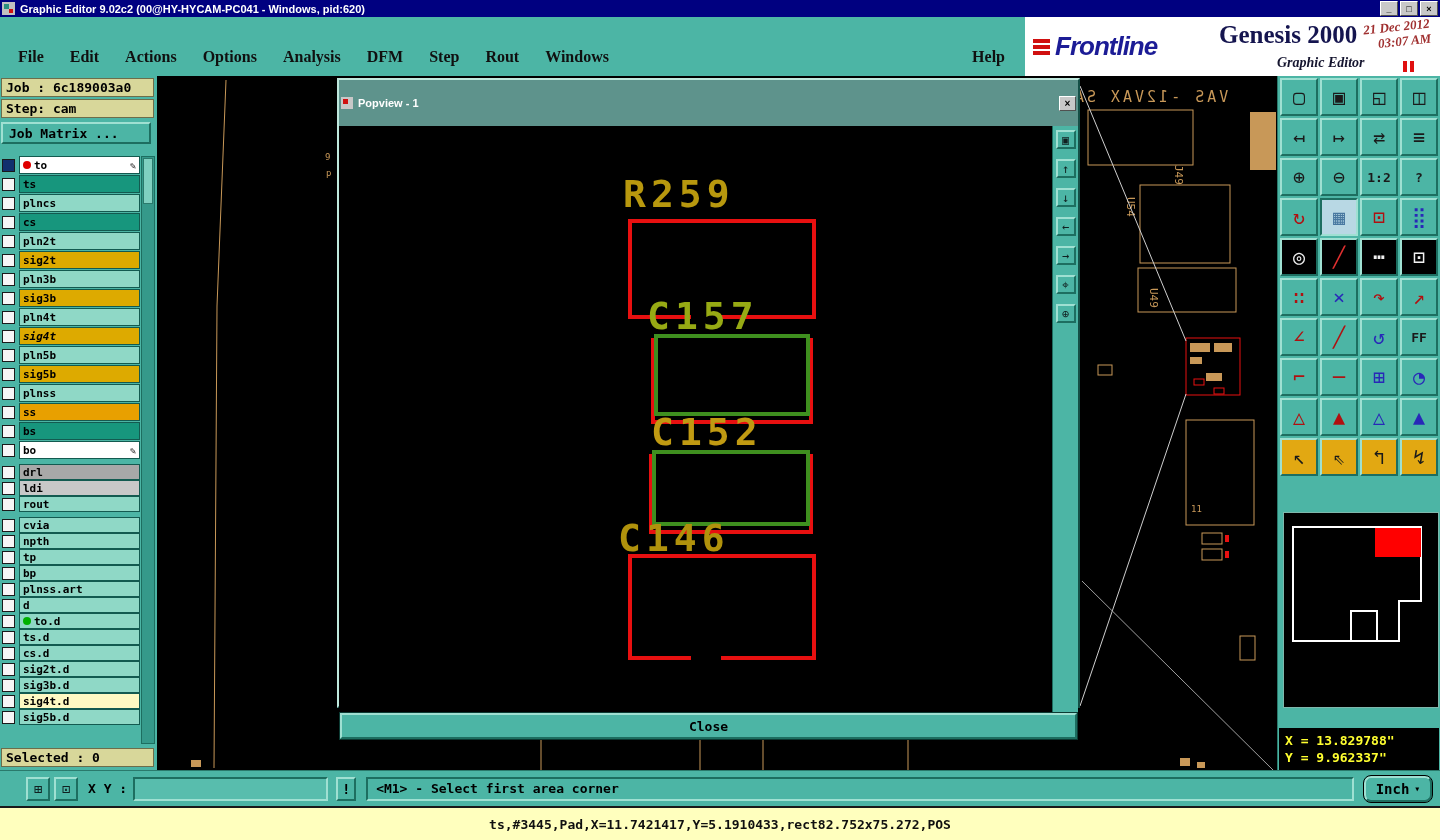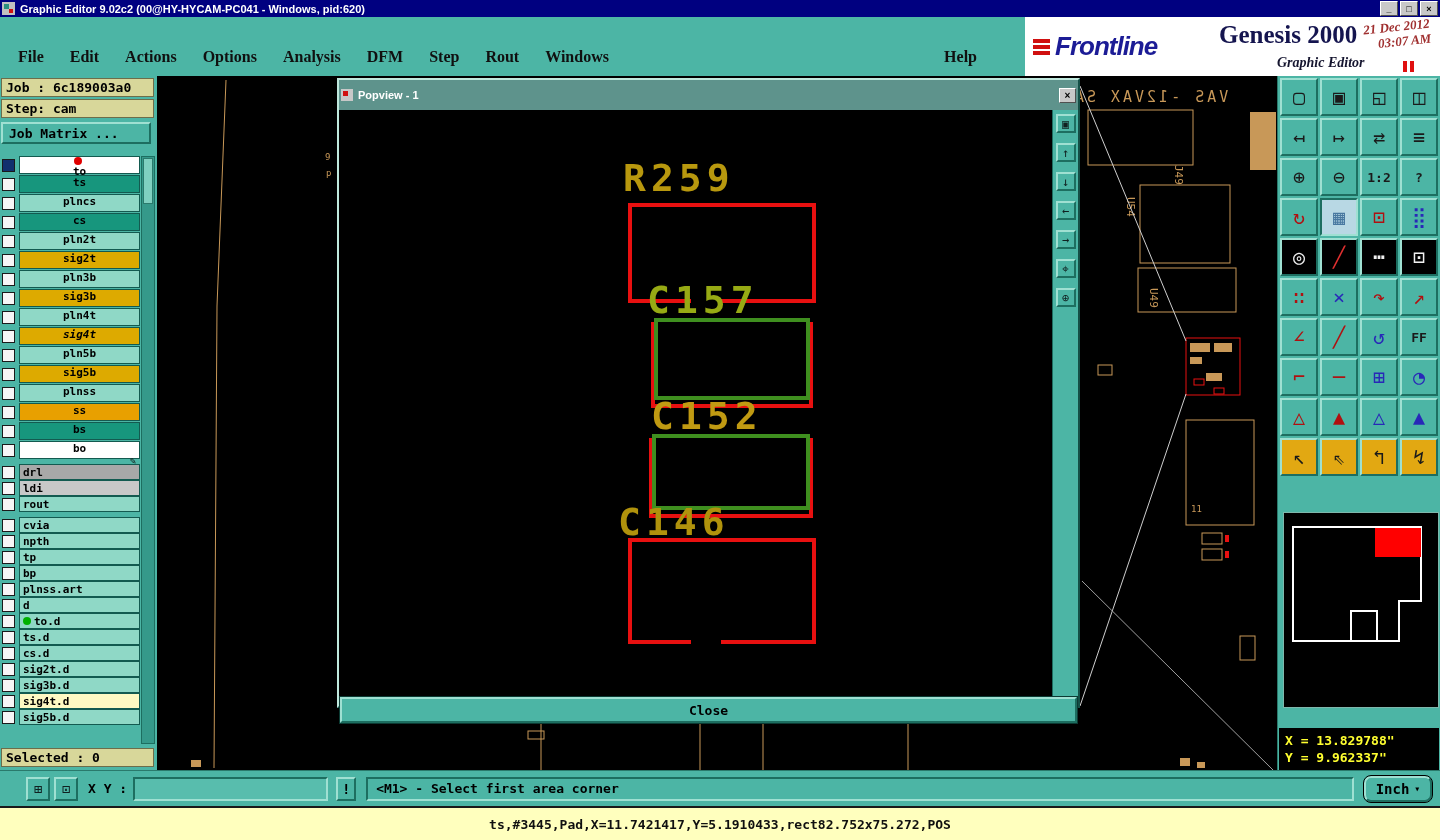--- a/index.html
+++ b/index.html
@@ -17,21 +17,21 @@
   .tb-title{margin-left:5px;font:bold 11px "Liberation Sans",sans-serif;white-space:nowrap;}
   .tb-btns{margin-left:auto;margin-right:2px;display:flex;gap:2px;}
   .tb-btn{width:16px;height:13px;background:#c8c8c8;border:1px solid;border-color:#ffffff #505050 #505050 #ffffff;
           color:#000;font:bold 9px "Liberation Sans",sans-serif;display:flex;align-items:center;justify-content:center;}
 
   
   #menubar{position:absolute;left:0;top:17px;width:1025px;height:59px;display:flex;align-items:flex-end;
            padding:0 0 10px 18px;box-sizing:border-box;gap:26px;
            font:bold 16px "Liberation Serif",serif;color:#101010;}
   .menu-item{white-space:nowrap;}
-  #menu-help{margin-left:auto;margin-right:48px;}
+  #menu-help{margin-left:auto;margin-right:20px;}
   #brand{position:absolute;left:1025px;top:17px;width:415px;height:59px;background:#ffffff;}
   .fl-logo{position:absolute;left:8px;top:14px;display:flex;align-items:center;}
   .fl-bars{display:inline-flex;flex-direction:column;gap:2px;margin-right:5px;}
   .fl-bars i{width:17px;height:4px;background:#d01010;}
   .fl-text{font:bold italic 26px "Liberation Sans",sans-serif;color:#1c1c96;letter-spacing:-1px;}
   .g2k{position:absolute;left:194px;top:4px;font:bold 25px "Liberation Serif",serif;color:#15154f;}
   .g2k-sub{position:absolute;left:252px;top:38px;font:bold italic 14px "Liberation Serif",serif;color:#15152f;}
   .brand-date{position:absolute;right:10px;top:2px;text-align:right;color:#a03030;
               font:bold italic 13px "Liberation Serif",serif;line-height:15px;transform:rotate(-6deg);}
   .pause-icon{position:absolute;right:26px;top:44px;display:flex;gap:3px;}
@@ -47,35 +47,35 @@
               background:#4cb5a5;display:flex;align-items:center;padding-left:6px;
               font:bold 13px "DejaVu Sans Mono",monospace;color:#000;}
   #layer-list{position:absolute;left:2px;top:80px;width:138px;}
   .layer-group{margin-bottom:5px;}
   .layer-row{display:flex;align-items:center;height:16px;}
   .layer-group.tall .layer-row{height:18px;margin-bottom:1px;}
   .layer-check{width:11px;height:11px;background:#f6f6f6;border:1px solid #1a1a1a;flex:none;margin-right:4px;}
   .layer-check.checked{background:#11306e;}
   .layer-bar{flex:1;height:14px;display:flex;align-items:center;padding:0 3px;border:1px solid #135a50;
              font:bold 11px "DejaVu Sans Mono",monospace;color:#000;position:relative;}
-  .layer-group.tall .layer-bar{height:16px;flex-direction:column;}
+  .layer-group.tall .layer-bar{height:16px;}
   .layer-dot{width:8px;height:8px;border-radius:50%;margin-right:3px;flex:none;}
   .layer-pen{margin-left:auto;font-size:10px;color:#101010;}
   .side-scroll{position:absolute;left:141px;top:80px;width:12px;height:586px;background:#35998a;border:1px solid #1d6e60;}
   .side-scroll .thumb{position:absolute;left:1px;top:1px;width:8px;height:44px;background:#7fd0c0;border:1px solid #2a7a6c;}
   #selected-field{top:672px;}
 
   
   #canvas{position:absolute;left:157px;top:76px;width:1120px;height:694px;background:#000;overflow:hidden;}
   #pcb-art{position:absolute;left:0;top:0;}
 
   
   #popview{position:absolute;left:180px;top:2px;width:743px;height:630px;box-sizing:border-box;background:#4cb5a5;
            border:2px solid;border-color:#bfe8dd #144f46 #144f46 #bfe8dd;z-index:5;}
-  .pv-title{height:18px;background:#5e938c;display:flex;align-items:center;padding:6px 2px;}
+  .pv-title{height:18px;background:#5e938c;display:flex;align-items:center;padding:14px 2px;}
   .pv-ticon{width:12px;height:12px;background:#c8c8c8;position:relative;flex:none;}
   .pv-ticon i{position:absolute;left:2px;top:2px;width:5px;height:5px;background:#d01010;}
   .pv-ttext{margin-left:5px;color:#fff;font:bold 11px "Liberation Sans",sans-serif;}
   .pv-close{margin-left:auto;width:15px;height:13px;background:#c8c8c8;border:1px solid;
             border-color:#ffffff #505050 #505050 #ffffff;color:#000;
             font:bold 10px "Liberation Sans",sans-serif;display:flex;align-items:center;justify-content:center;}
   .pv-body{display:flex;height:586px;}
   .pv-canvas{position:relative;flex:1;background:#000;overflow:hidden;}
   .pv-side{width:26px;background:#4cb5a5;border-left:1px solid #1d6e60;display:flex;flex-direction:column;
            align-items:center;padding-top:4px;gap:10px;box-sizing:border-box;}

